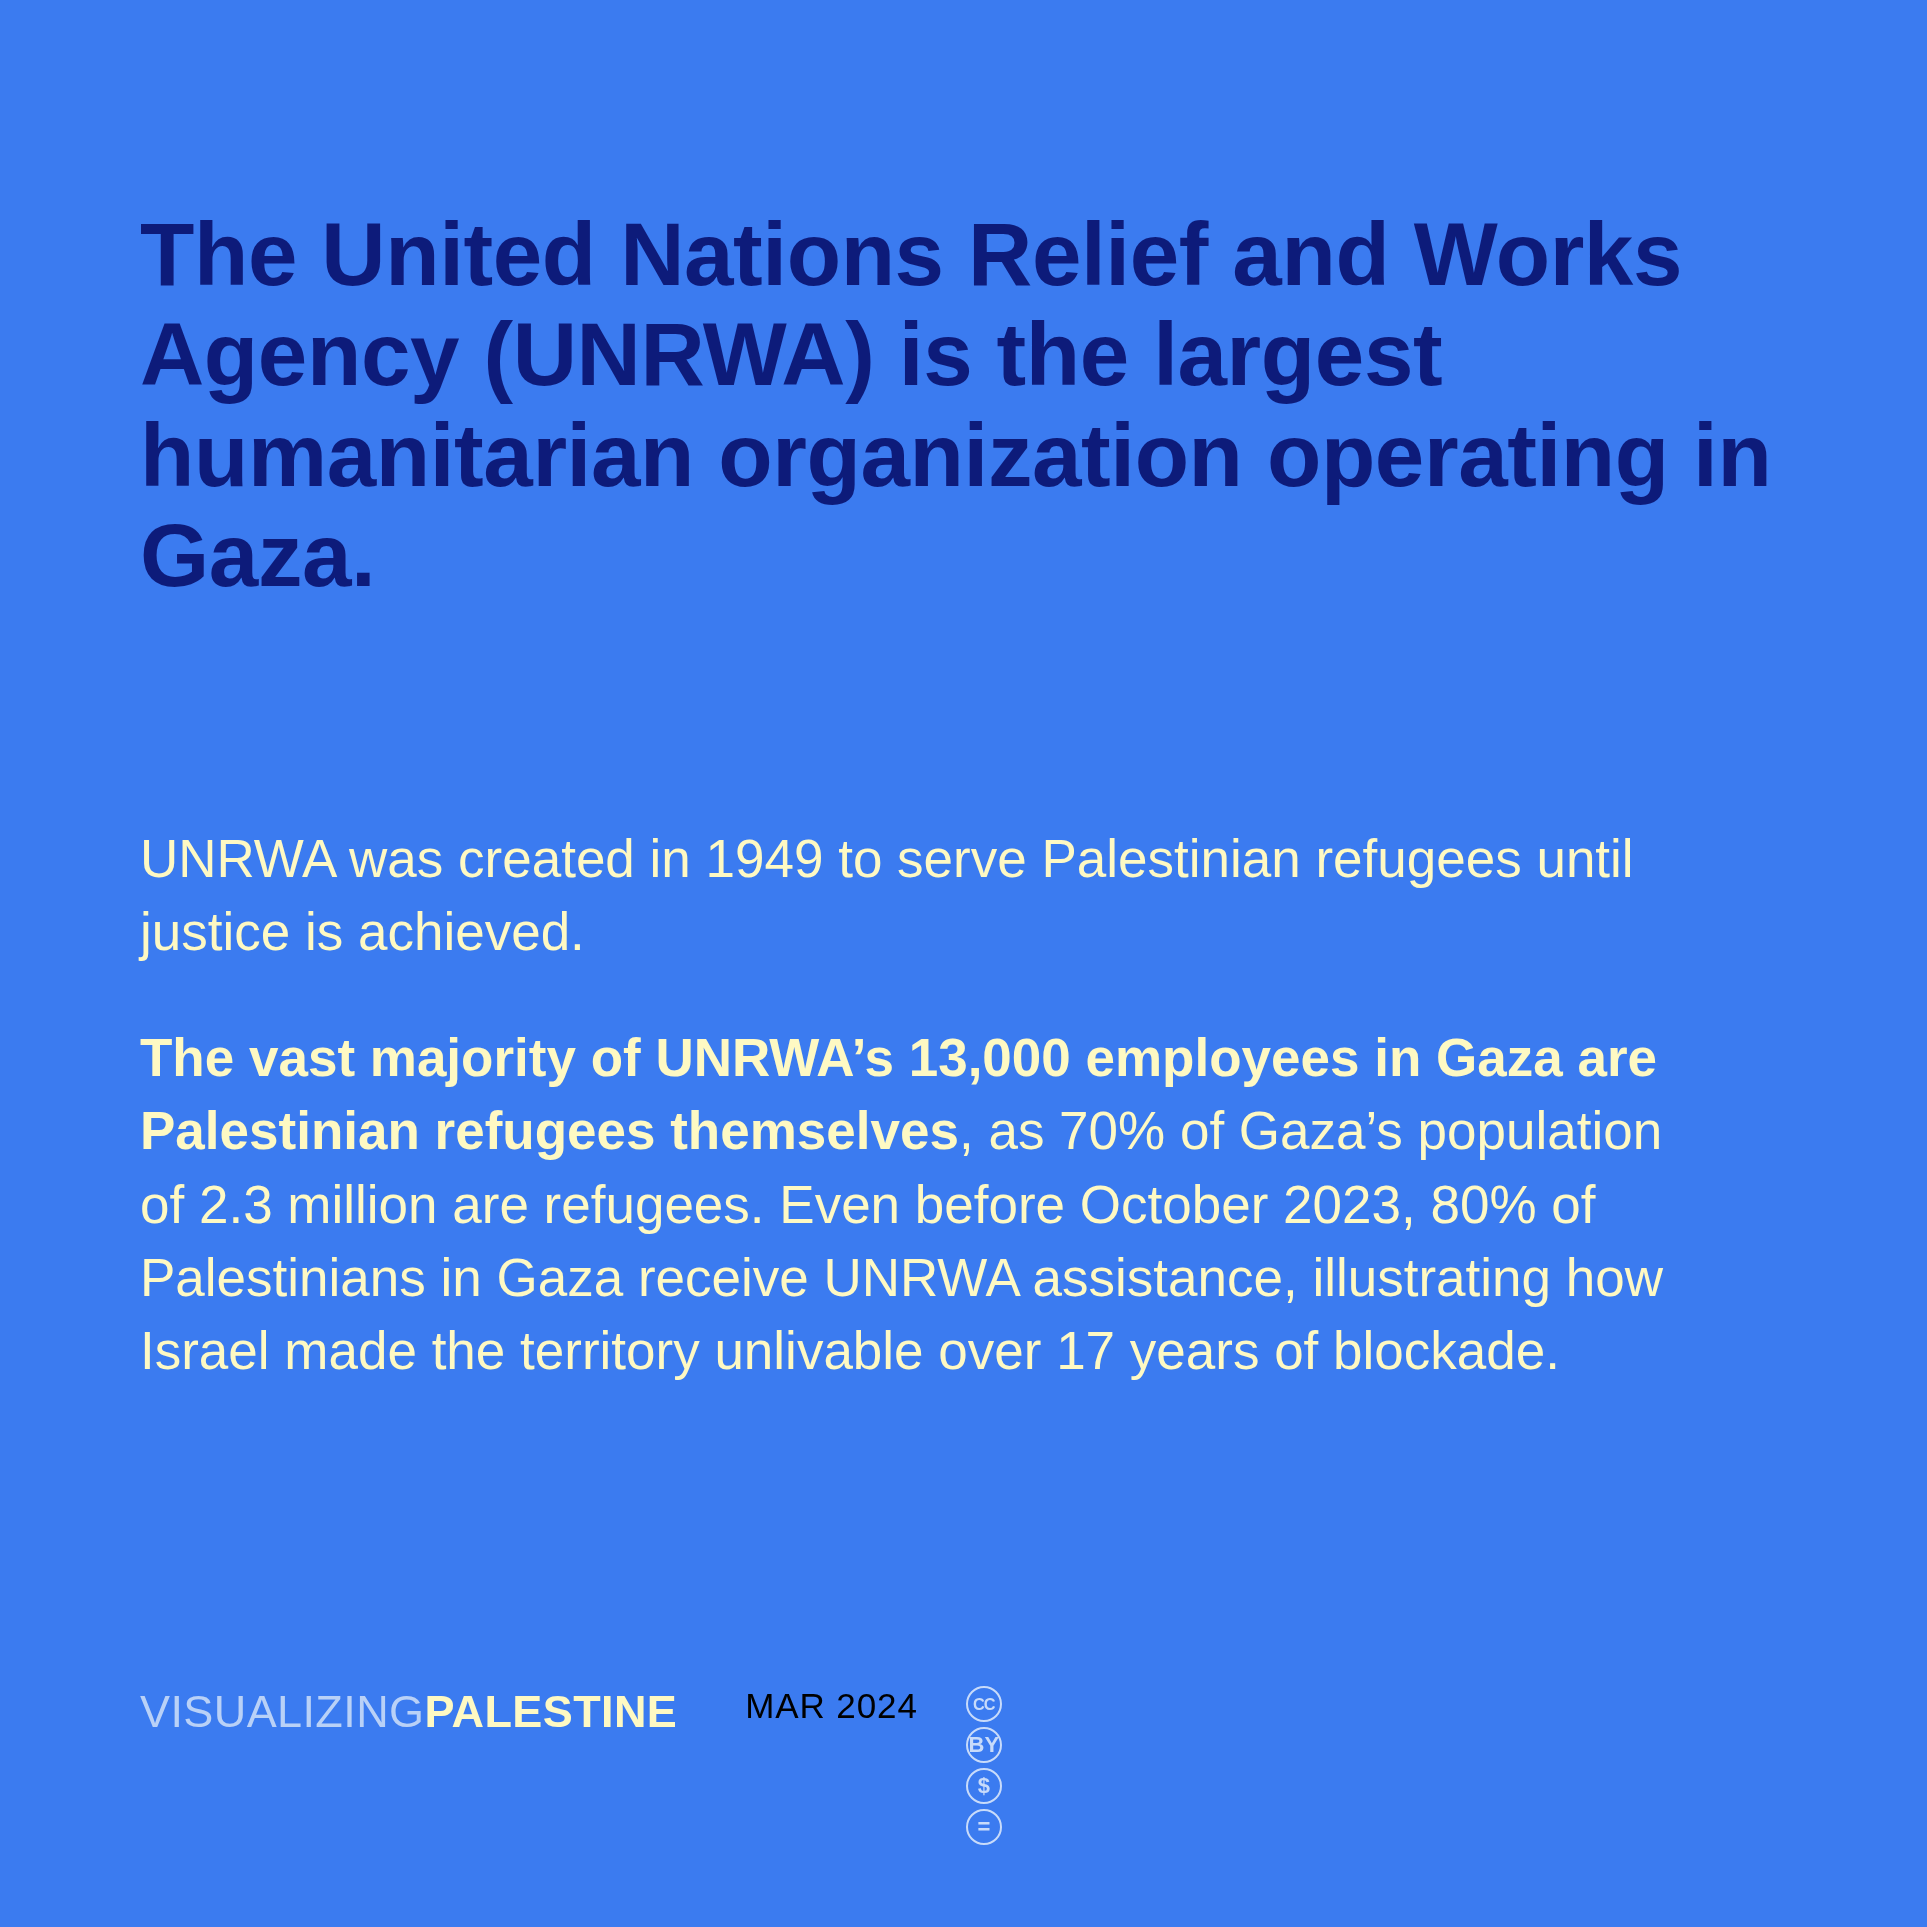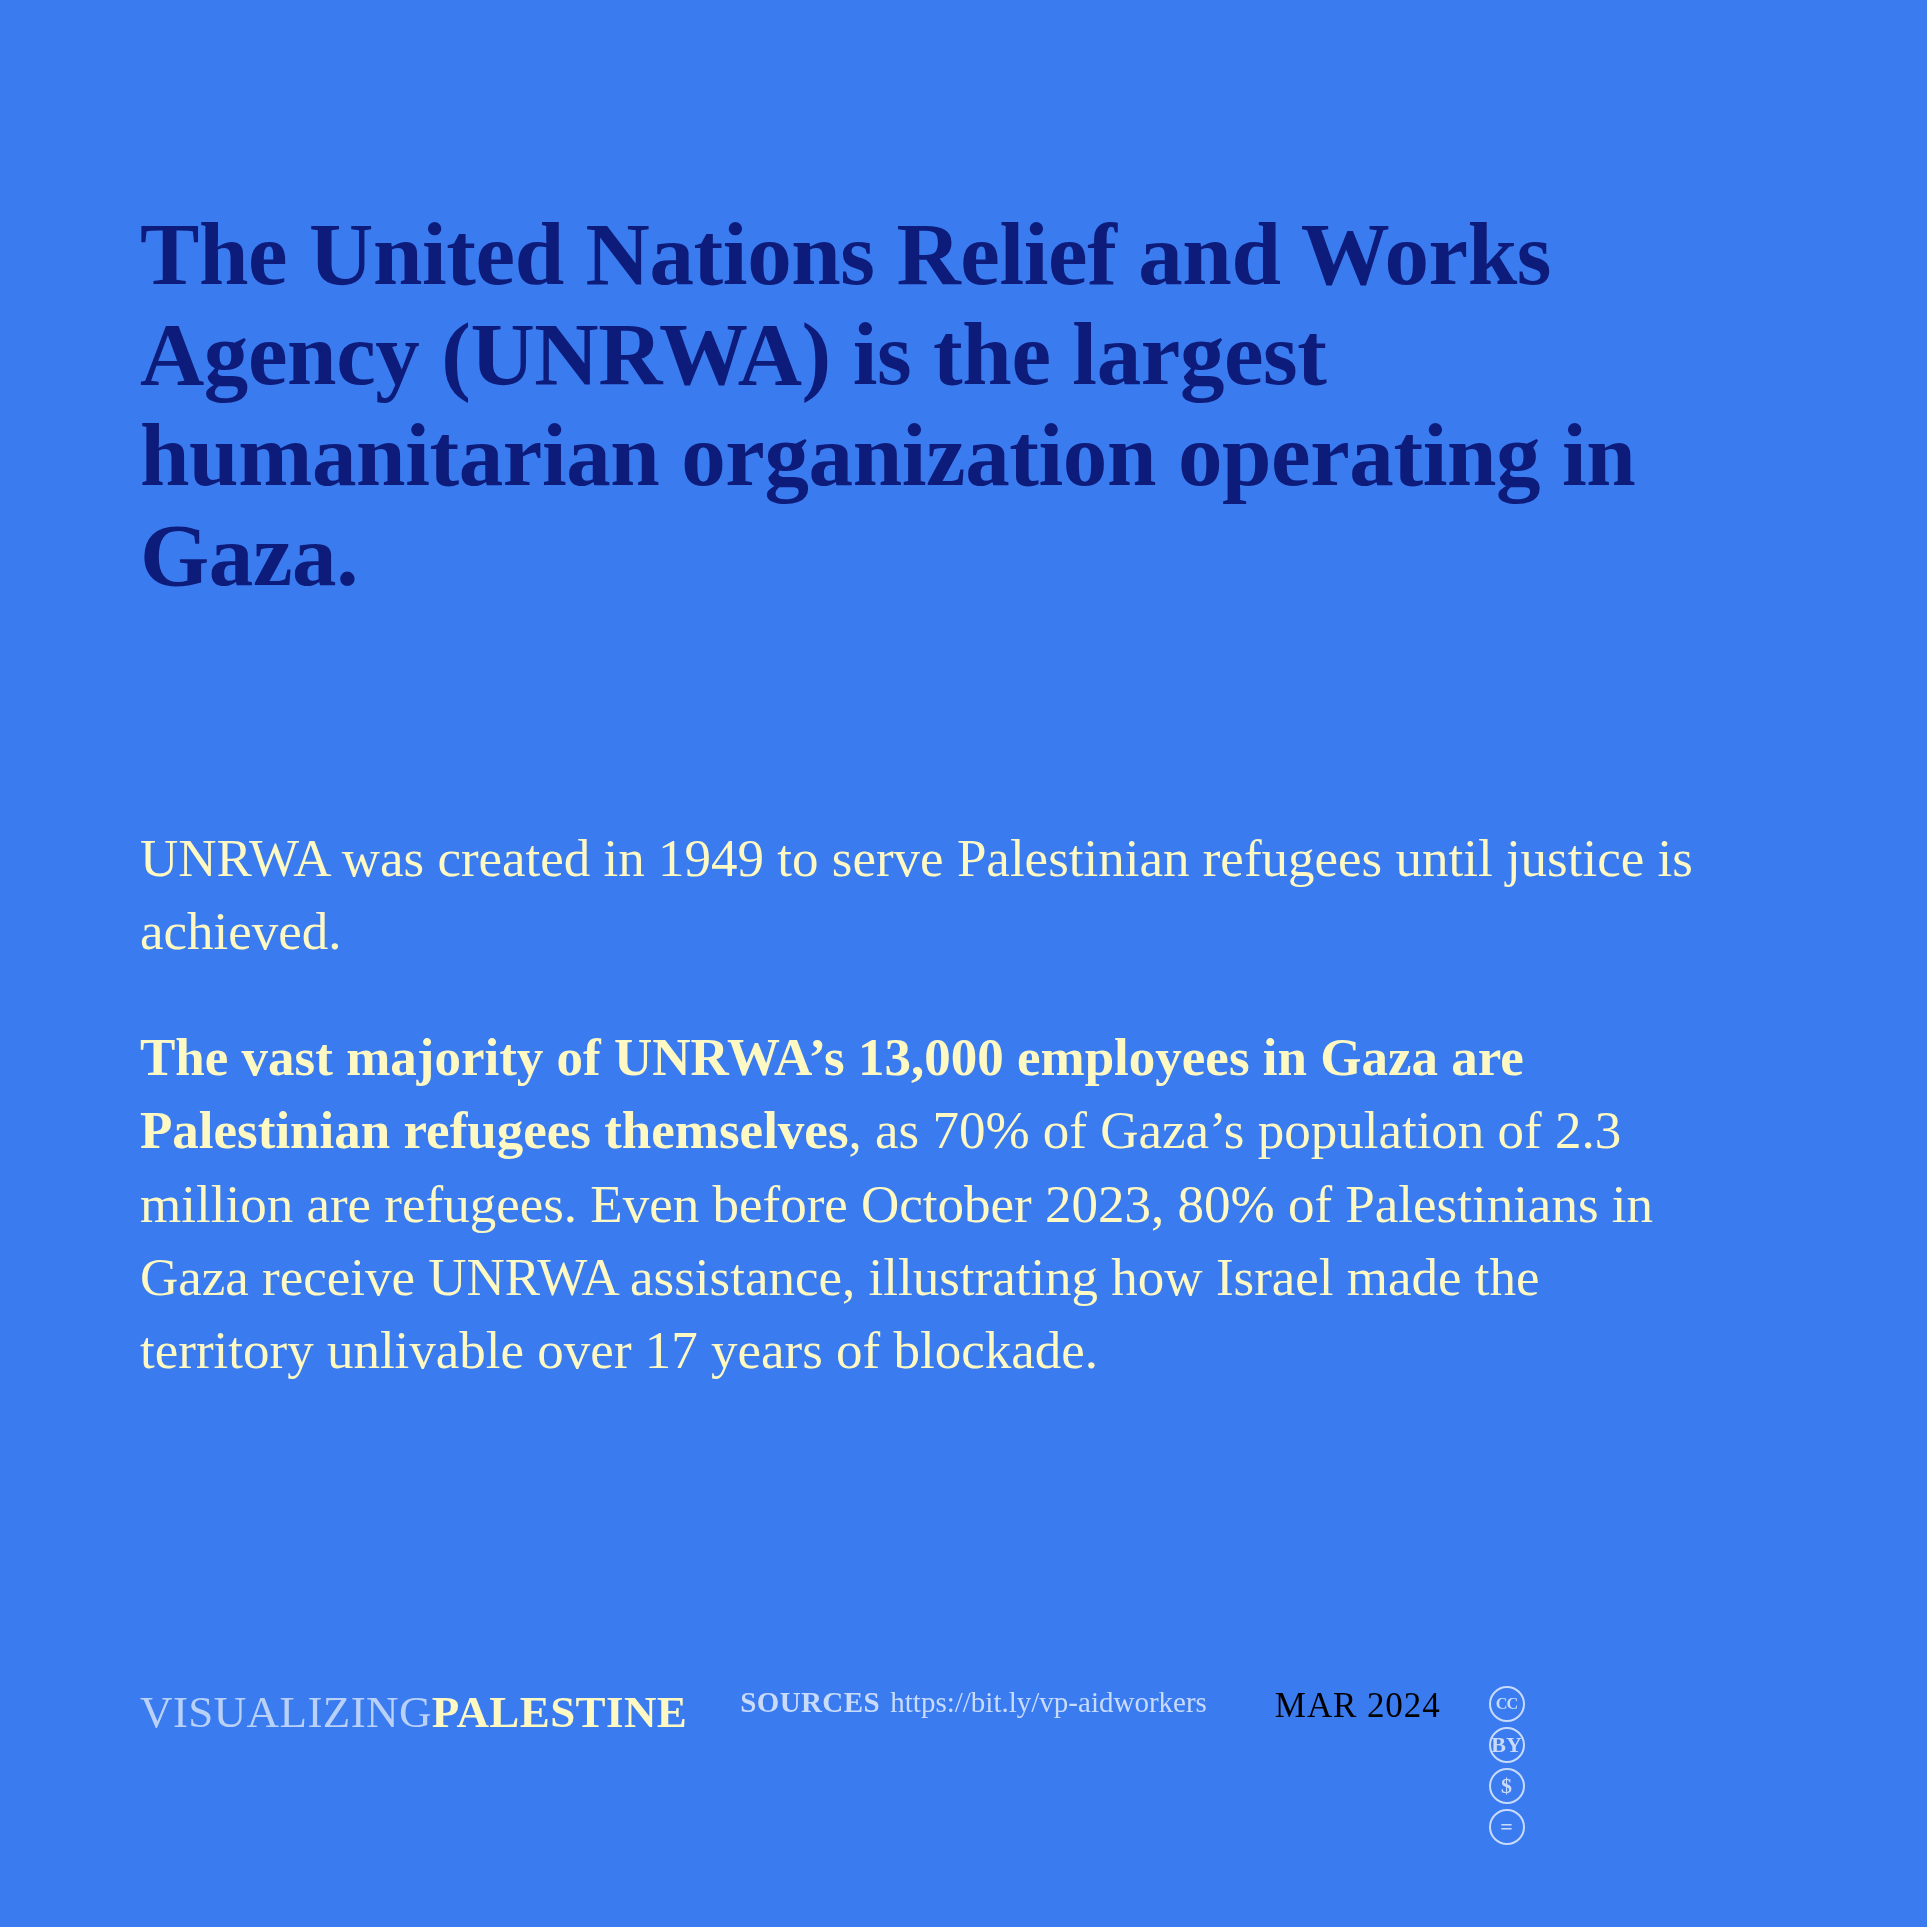--- a/index.html
+++ b/index.html
@@ -12,21 +12,20 @@
     background: #3b7bf0;
     font-family: "Liberation Sans", sans-serif;
     overflow: hidden;
   }
   .card {
     position: relative;
     width: 1927px;
     height: 1927px;
     box-sizing: border-box;
     padding: 16px;
-    font-family: Liberation Serif, serif;
   }
   .headline {
     position: absolute;
     left: 140px;
     top: 144px;
     width: 1652px;
     color: #0d1b7a;
     font-size: 89px;
     line-height: 1.13;
     font-weight: bold;
@@ -138,24 +137,20 @@
   <div class="body-block">
     <p class="para">UNRWA was created in 1949 to serve Palestinian refugees until justice is achieved.</p>
     <p class="para"><b>The vast majority of UNRWA’s 13,000 employees in Gaza are Palestinian refugees themselves</b><span>, as 70% of Gaza’s population of 2.3 million are refugees. Even before October 2023, 80% of Palestinians in Gaza receive UNRWA assistance, illustrating how Israel made the territory unlivable over 17 years of blockade.</span></p>
   </div>
 
   <div class="footer">
     <div class="logo">
       <span class="light">VISUALIZING</span>
         <span class="bold">PALESTINE</span>
     </div>
-    <div class="sources">
-      <span class="sources-label">SOURCES</span>
-      <span class="sources-url">https://bit.ly/vp-aidworkers</span>
-    </div>
     <div class="date">MAR 2024</div>
     <div class="cc">
       <span class="cc-badge cc-first">CC</span>
       <span class="cc-badge">BY</span>
       <span class="cc-badge">$</span>
       <span class="cc-badge">=</span>
     </div>
   </div>
 
 </div>

